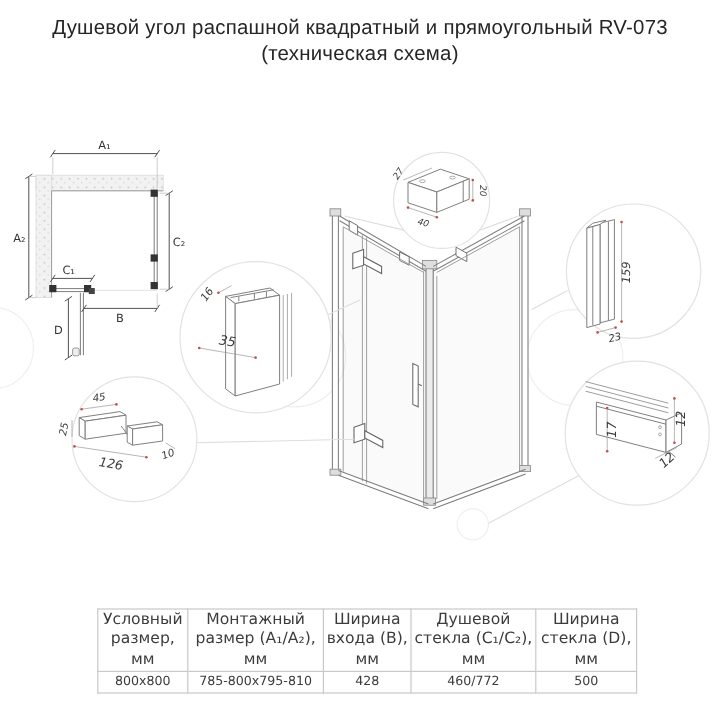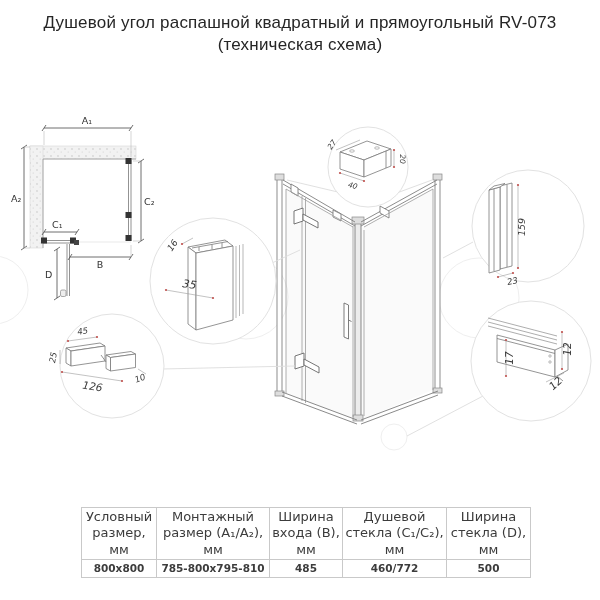--- a/index.html
+++ b/index.html
@@ -13,21 +13,21 @@
   }
   svg.drawing{position:absolute;top:0;left:0;}
   .dimtxt{font-family:"DejaVu Sans",sans-serif;font-size:9.5px;fill:#333;}
   .bubtxt{font-family:"DejaVu Sans",sans-serif;font-style:italic;fill:#3a3a3a;}
   table.spec{
     position:absolute;top:507px;left:81px;width:449px;border-collapse:collapse;
     font-family:"DejaVu Sans",sans-serif;color:#3c3c3c;table-layout:fixed;
   }
   table.spec th, table.spec td{
     border:1px solid #c9c9c9;text-align:center;vertical-align:middle;
-    padding:1px 2px;background:#fff;font-weight:bold;
+    padding:1px 2px;background:#fff;
   }
   table.spec th{font-weight:400;font-size:13px;line-height:1.25;height:26px;}
   table.spec td{font-size:10.5px;height:15px;}
   col.c1{width:75px}col.c2{width:113px}col.c3{width:73px}col.c4{width:104px}col.c5{width:84px}
 </style>
 </head>
 <body>
 
 <div class="title">
   <div>Душевой угол распашной квадратный и прямоугольный RV-073</div>
@@ -377,18 +377,18 @@
       <th>Монтажный размер (A₁/A₂), мм</th>
       <th>Ширина входа (B), мм</th>
       <th>Душевой стекла (C₁/C₂), мм</th>
       <th>Ширина стекла (D), мм</th>
     </tr>
   </thead>
   <tbody>
       <tr>
         <td>800x800</td>
         <td>785-800x795-810</td>
-        <td>485</td>
+        <td>428</td>
         <td>460/772</td>
         <td>500</td>
       </tr>
     </tbody>
 </table>
 
 </body></html>

